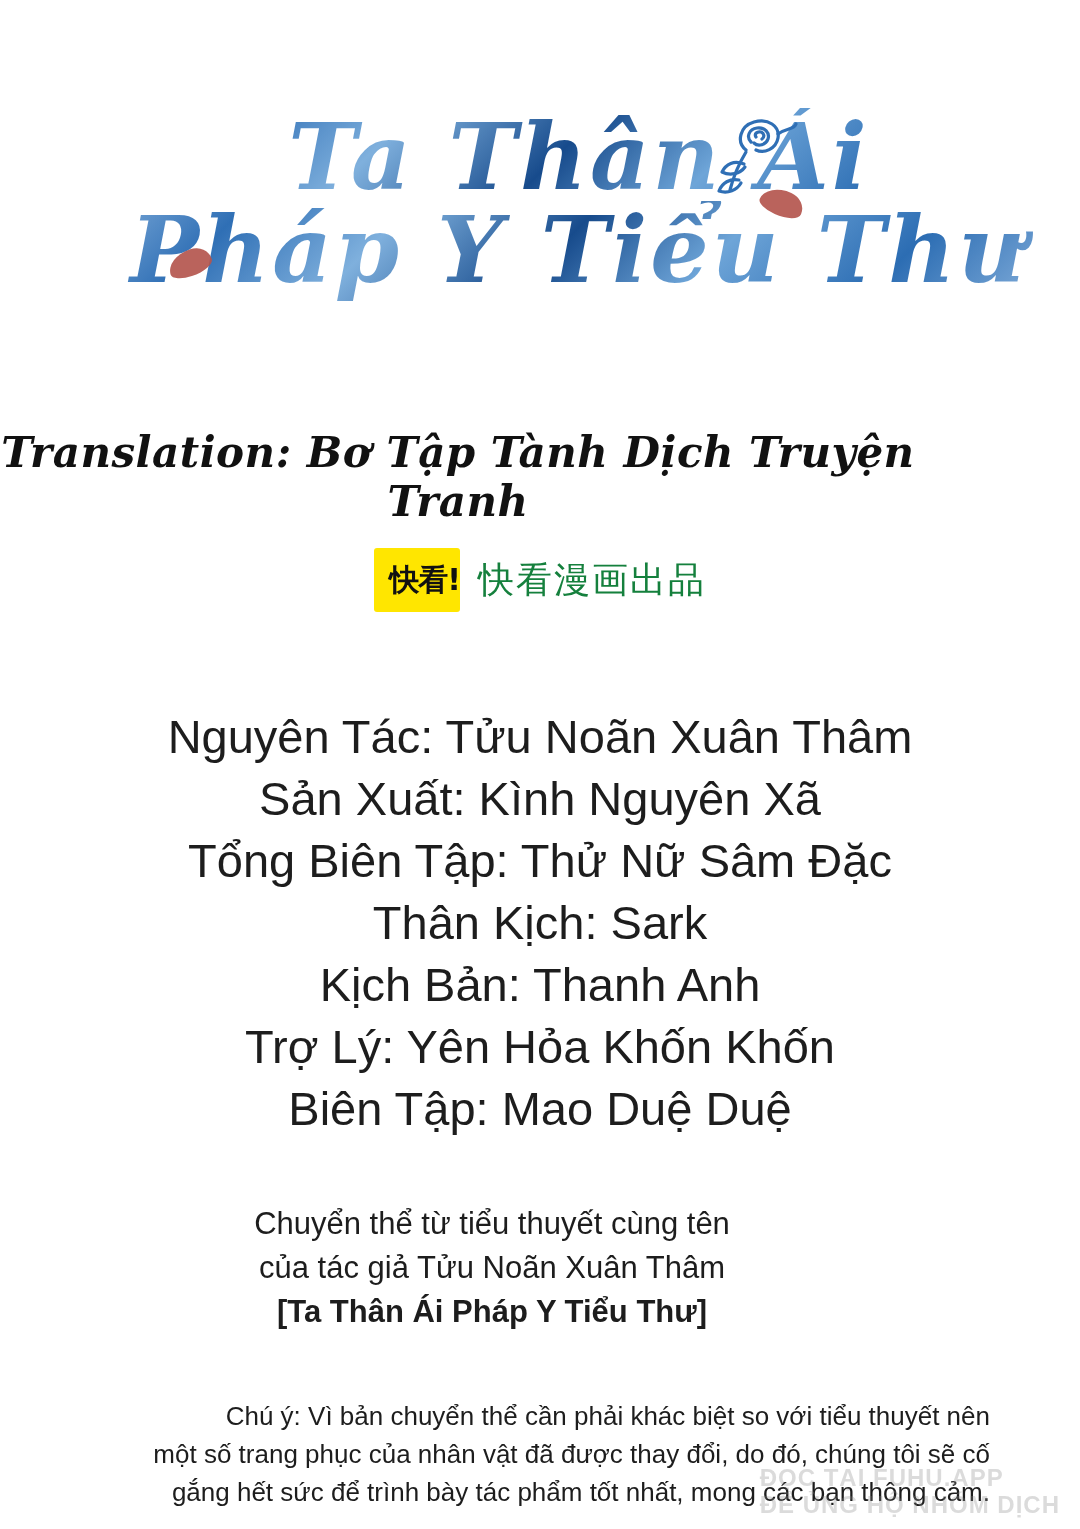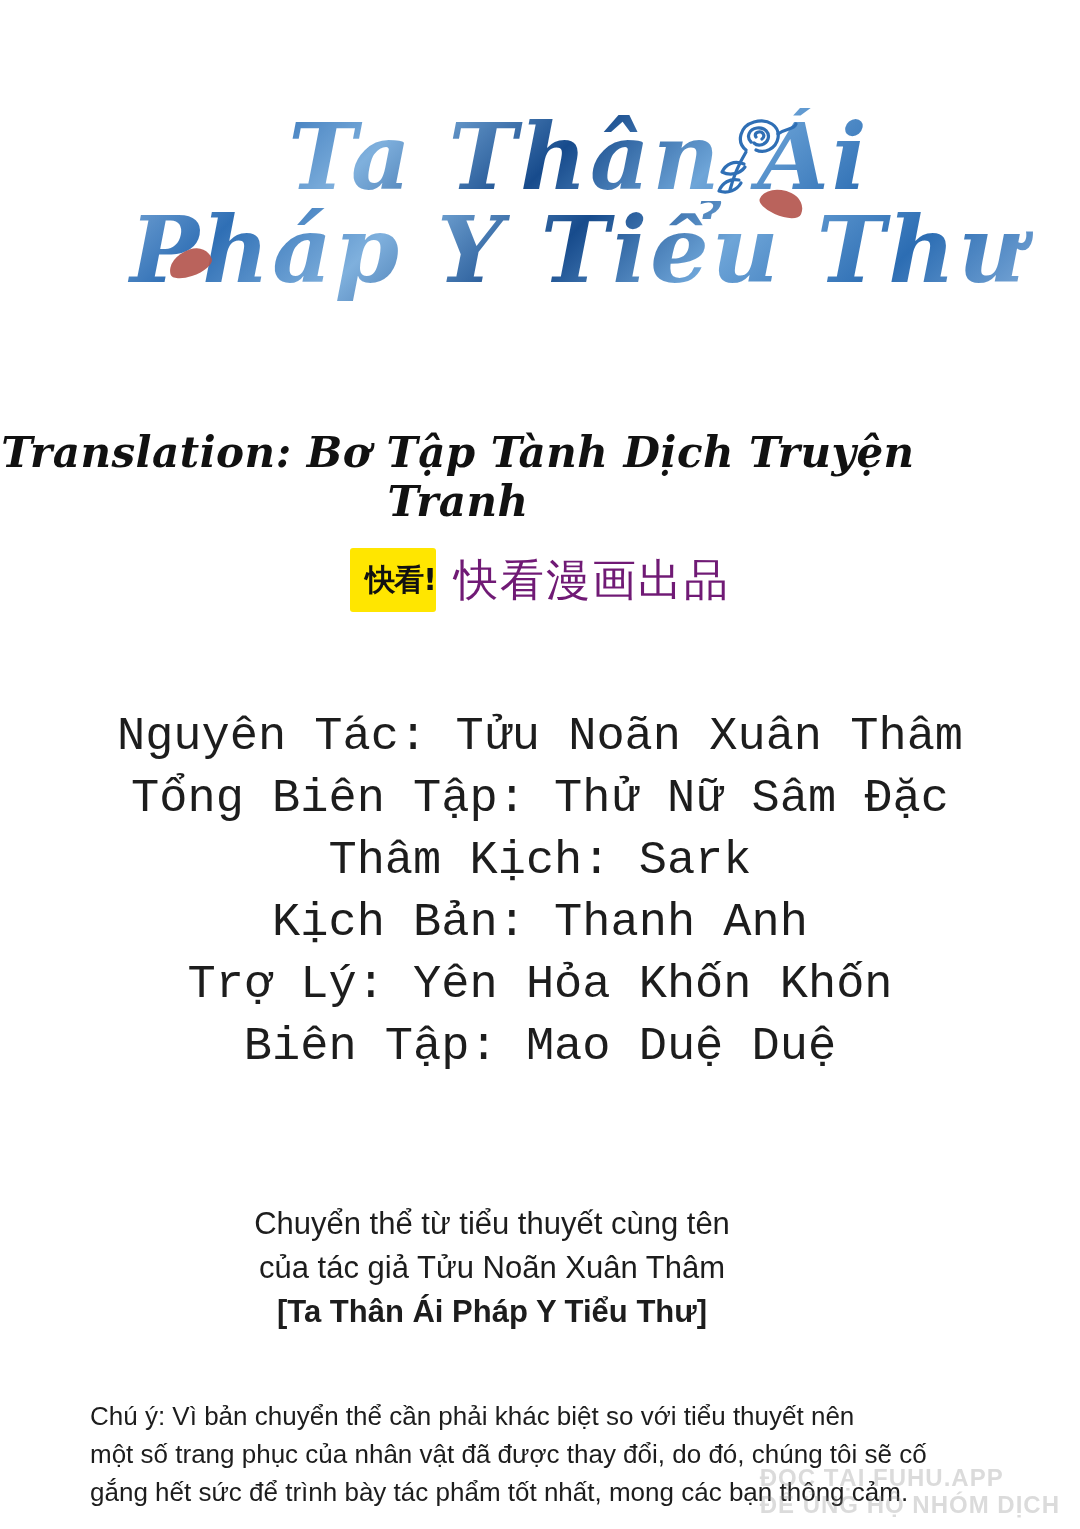--- a/index.html
+++ b/index.html
@@ -105,34 +105,33 @@
   }
   .kk-badge span {
     font-family: "DejaVu Sans", sans-serif;
     font-weight: 700;
     font-size: 30px;
     color: #111111;
     letter-spacing: -1px;
   }
   .publisher-text {
     font-family: Liberation Serif, serif;
-    font-size: 44px;
+    font-size: 36px;
     font-weight: 400;
-    color: #701a75;
+    color: #15803d;
     letter-spacing: 2px;
   }
 
   
   .credits {
     position: absolute;
     top: 706px;
     left: 0;
     width: 1080px;
     text-align: center;
-    font-family: Liberation Mono, monospace;
   }
   .credit-line {
     font-size: 47px;
     line-height: 1.32;
     color: #1d1d1d;
     font-weight: 400;
   }
 
   
   .adaptation {
@@ -148,21 +147,21 @@
     color: #1d1d1d;
   }
   .adapt-line.bold { font-weight: 700; }
 
   
   .footnote {
     position: absolute;
     top: 1398px;
     left: 90px;
     width: 900px;
-    text-align: left;
+    text-align: right;
   }
   .footnote-line {
     font-size: 26px;
     line-height: 1.46;
     color: #1d1d1d;
   }
 
   
   .watermark {
     position: absolute;
@@ -207,22 +206,23 @@
 
   <div class="publisher">
     <div class="kk-badge">
       <span>快看!</span>
     </div>
     <div class="publisher-text">快看漫画出品</div>
   </div>
 
   <div class="credits">
     <div class="credit-line">Nguyên Tác: Tửu Noãn Xuân Thâm</div>
+    <div class="credit-line">Sản Xuất: Kình Nguyên Xã</div>
     <div class="credit-line">Tổng Biên Tập: Thử Nữ Sâm Đặc</div>
-    <div class="credit-line">Thâm Kịch: Sark</div>
+    <div class="credit-line">Thân Kịch: Sark</div>
     <div class="credit-line">Kịch Bản: Thanh Anh</div>
     <div class="credit-line">Trợ Lý: Yên Hỏa Khốn Khốn</div>
     <div class="credit-line">Biên Tập: Mao Duệ Duệ</div>
   </div>
 
   <div class="adaptation">
     <div class="adapt-line">Chuyển thể từ tiểu thuyết cùng tên</div>
     <div class="adapt-line">của tác giả Tửu Noãn Xuân Thâm</div>
     <div class="adapt-line bold">[Ta Thân Ái Pháp Y Tiểu Thư]</div>
   </div>

